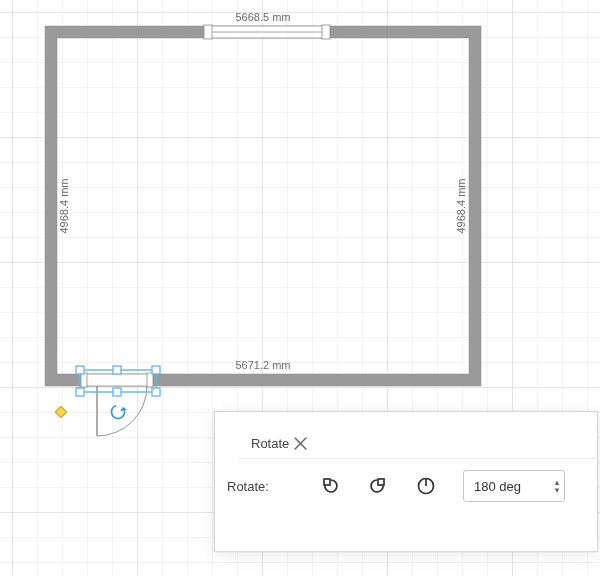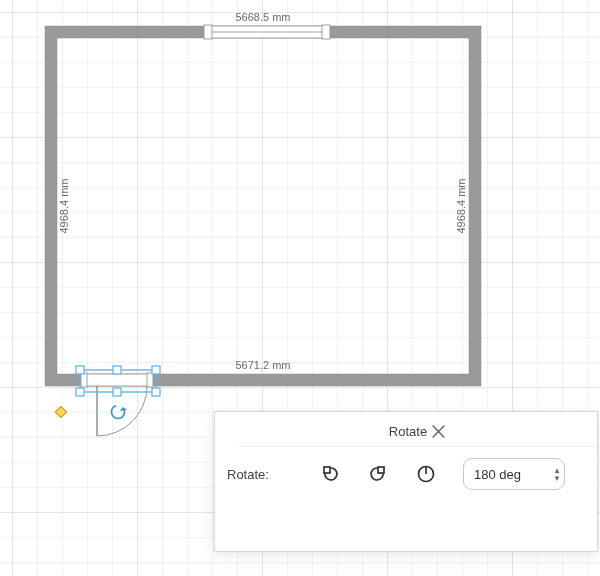--- a/index.html
+++ b/index.html
@@ -25,23 +25,23 @@
     height: 139px;
     background: #ffffff;
     border: 1px solid #d8d8d8;
     box-shadow: 0 4px 18px rgba(0,0,0,0.08), 0 0 2px rgba(0,0,0,0.1);
     font-size: 13px;
     color: #333;
   }
   .dialog .titlebar {
     display: flex;
     align-items: center;
-    justify-content: center;
+    justify-content: flex-start;
     height: 30px;
-    padding: 4px 10px 0 12px;
+    padding: 16px 10px 0 12px;
     border-bottom: 1px solid #ececec;
     margin-left: 24px;
   }
   .dialog .titlebar .title {
     font-size: 13px;
     color: #444;
   }
   .dialog .titlebar .close {
     width: 22px; height: 22px;
     display: flex; align-items: center; justify-content: center;
@@ -66,21 +66,21 @@
     justify-content: center;
     cursor: pointer;
     margin-right: 14px;
     color: #333;
   }
   .spinner {
     position: relative;
     width: 100px;
     height: 30px;
     border: 1px solid #c8c8c8;
-    border-radius: 9px;
+    border-radius: 3px;
     display: flex;
     align-items: center;
     background: #fff;
   }
   .spinner input {
     border: none;
     outline: none;
     width: 74px;
     height: 26px;
     padding-left: 10px;

